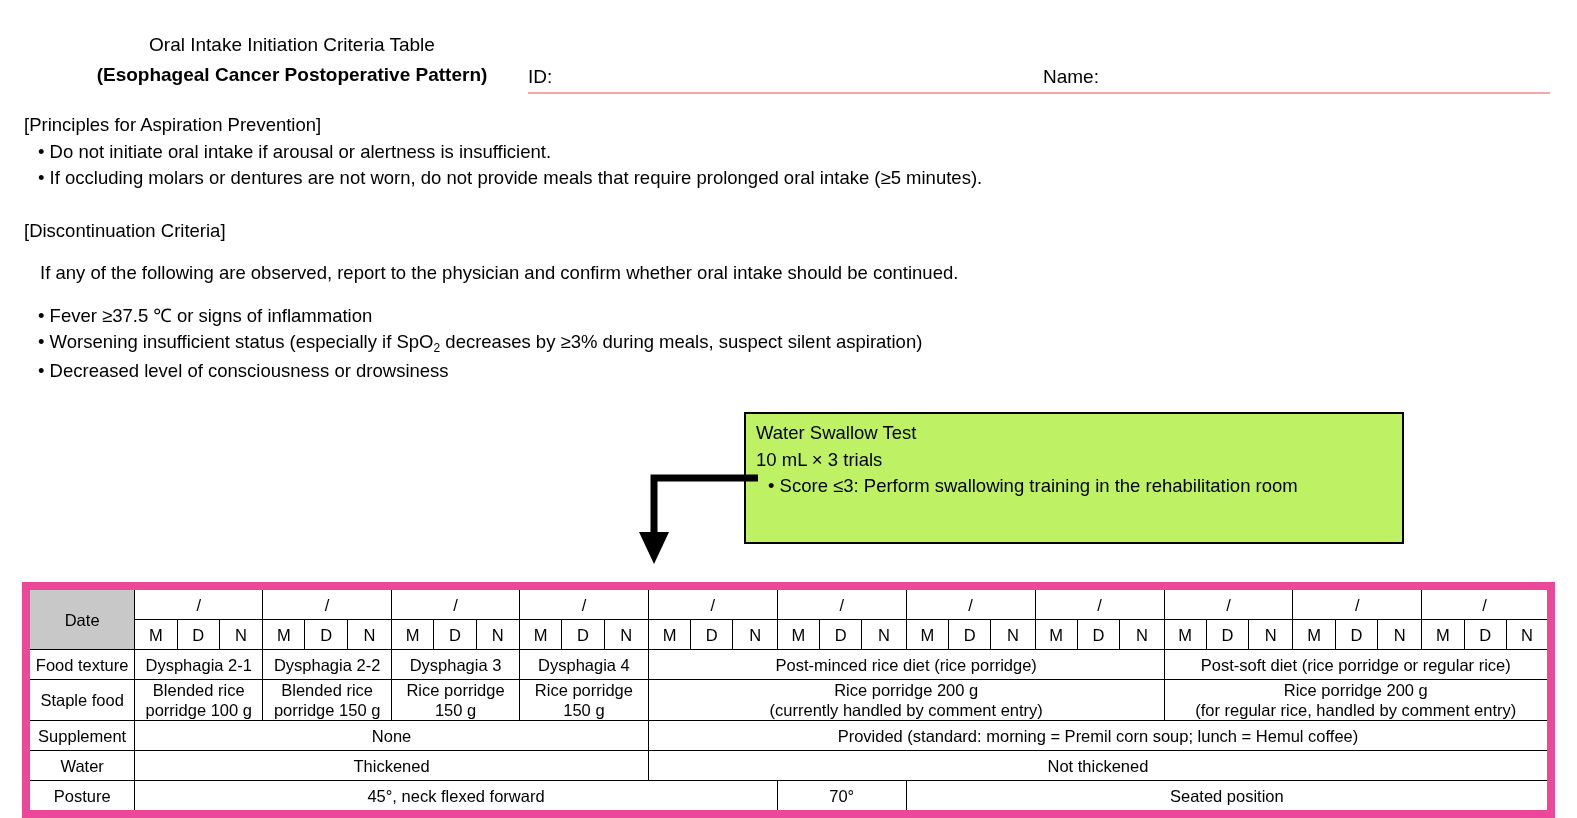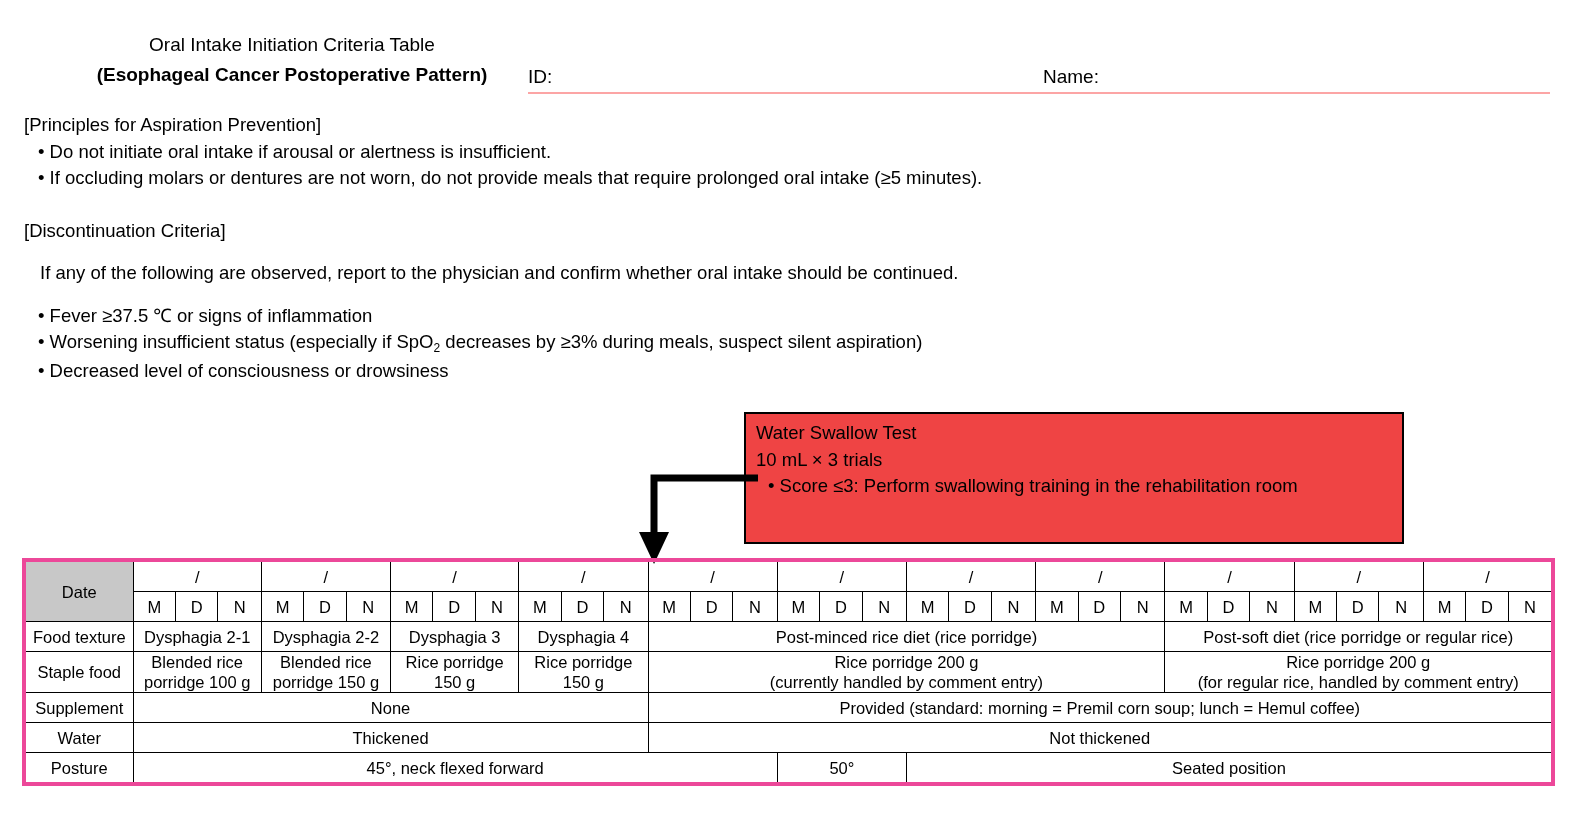--- a/index.html
+++ b/index.html
@@ -75,21 +75,21 @@
     position: absolute;
     left: 744px;
     top: 412px;
     width: 660px;
     height: 132px;
     border: 2px solid #000;
     box-sizing: border-box;
     padding: 6px 0 0 10px;
     font-size: 18.5px;
     line-height: 26.5px;
-    background: #ef4444;
+    background: #bef264;
   }
   .callout .ind { margin-left: 12px; }
 
   
   .arrow-svg {
     position: absolute;
     left: 630px;
     top: 460px;
     width: 130px;
     height: 110px;
@@ -124,21 +124,22 @@
   }
   td.lbl {
     text-align: left;
     padding-left: 5px;
   }
   .date-cell { font-size: 16.5px; }
   .mdn { font-size: 16.5px; }
   td.tall { height: 52px; }
   td.two-line { line-height: 25px; }
   .outer-border {
-    border: 4px solid #ec4899;
+    border: 8px solid #ec4899;
+    margin-top: 24px;
   }
 </style>
 </head>
 <body>
 
 <div class="header">
   <div class="title-block">
     <div class="title-line1">Oral Intake Initiation Criteria Table</div>
     <div class="title-line2">(Esophageal Cancer Postoperative Pattern)</div>
   </div>
@@ -308,18 +309,18 @@
 
       <tr>
         <td class="lbl">Water</td>
         <td colspan="12">Thickened</td>
         <td colspan="21">Not thickened</td>
       </tr>
 
       <tr>
         <td class="lbl">Posture</td>
         <td colspan="15">45°, neck flexed forward</td>
-        <td colspan="3">50°</td>
+        <td colspan="3">70°</td>
         <td colspan="15">Seated position</td>
       </tr>
     </tbody>
   </table>
 </div>
 
 </body></html>

